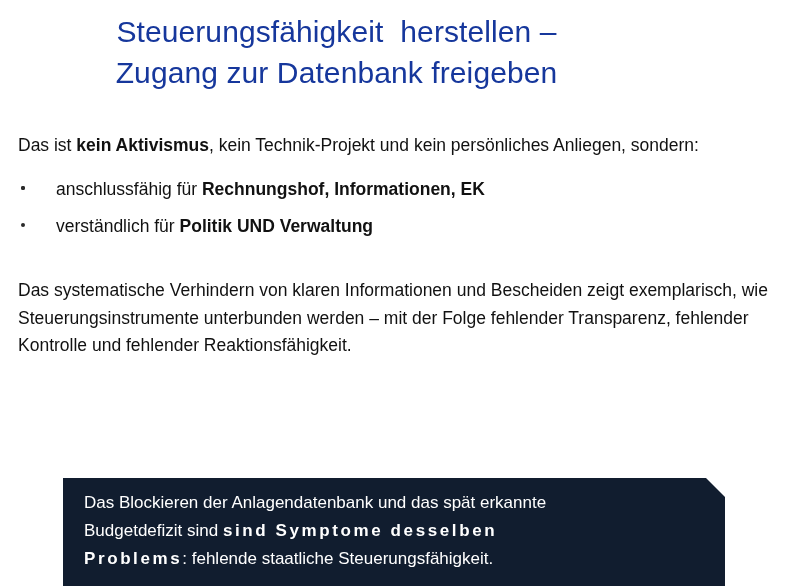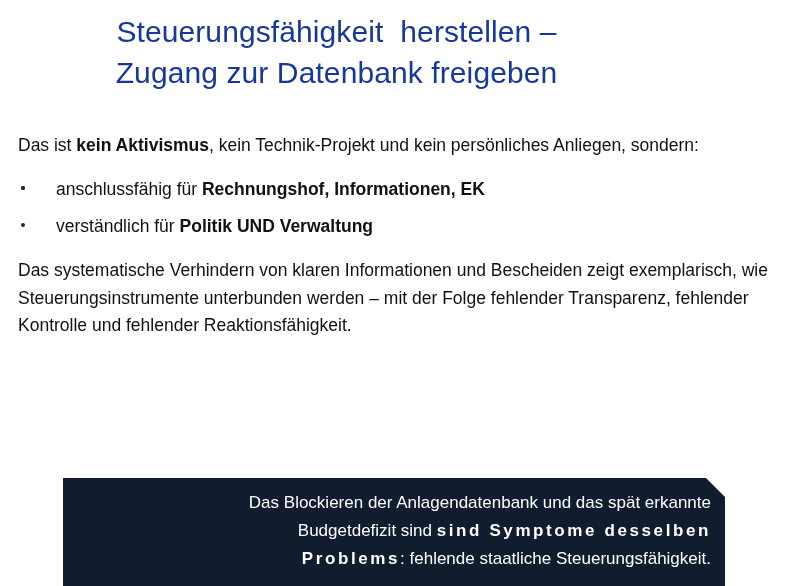--- a/index.html
+++ b/index.html
@@ -72,21 +72,21 @@
     left: 3px;
     top: 10px;
     width: 4px;
     height: 4px;
     background: #2b2b2b;
     border-radius: 50%;
   }
 
   
   #para-2 {
-    margin-top: 18px;
+    margin-top: 38px;
     font-size: 17.5px;
     line-height: 27.5px;
   }
 
   
   #callout-box {
     position: absolute;
     left: 63px;
     top: 478px;
     width: 662px;
@@ -96,21 +96,20 @@
     clip-path: polygon(0 0, calc(100% - 19px) 0, 100% 19px, 100% 100%, 0 100%);
   }
   #callout-text {
     position: absolute;
     left: 21px;
     top: 11px;
     right: 14px;
     color: #ffffff;
     font-size: 17px;
     line-height: 28px;
-    text-align: right;
   }
   .callout-line {
     display: block;
     white-space: pre-wrap;
   }
   .spaced {
     font-weight: 700;
     letter-spacing: 2.6px;
   }
 </style>

